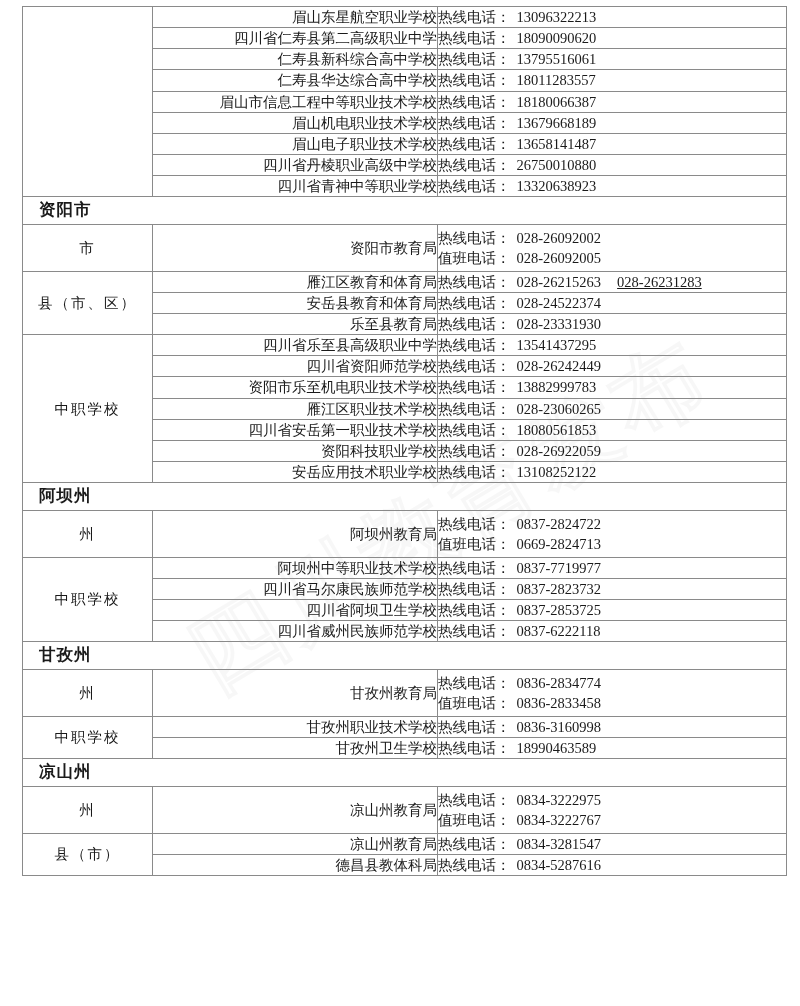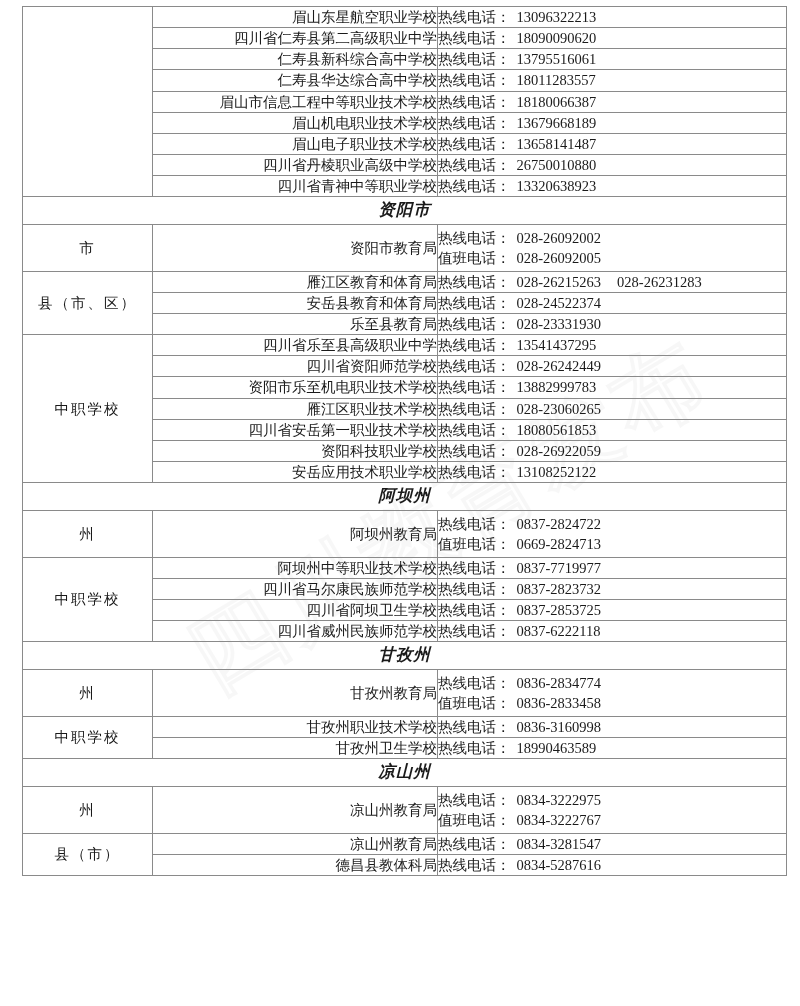--- a/index.html
+++ b/index.html
@@ -86,34 +86,32 @@
   }
 
   
   td.phone {
     padding: 3px 6px 3px 9px;
     text-align: left;
     white-space: nowrap;
   }
   td.phone .ln { display: block; padding: 1px 0; }
   td.phone .ln .num { margin-left: 6px; }
-  td.phone .ln .num + .num { margin-left: 16px; }
+  td.phone .ln .num + .num { margin-left: 16px; text-decoration: underline; }
 
   
   tr.region td {
-    text-align: center;
     font-size: 16.5px;
     font-weight: 700;
     letter-spacing: 1px;
-    padding: 3px 8px;
+    padding: 3px 16px;
     border-left: 1px solid #8a8a8a;
     border-right: 1px solid #8a8a8a;
     border-top: 1px solid #8a8a8a;
     border-bottom: 1px solid #8a8a8a;
-    font-style: italic;
   }
 
   
   tr.r td { height: 20px; }
   tr.r2 td { height: 46px; }
   tr.region td { height: 20px; }
 </style>
 </head>
 <body>
 

